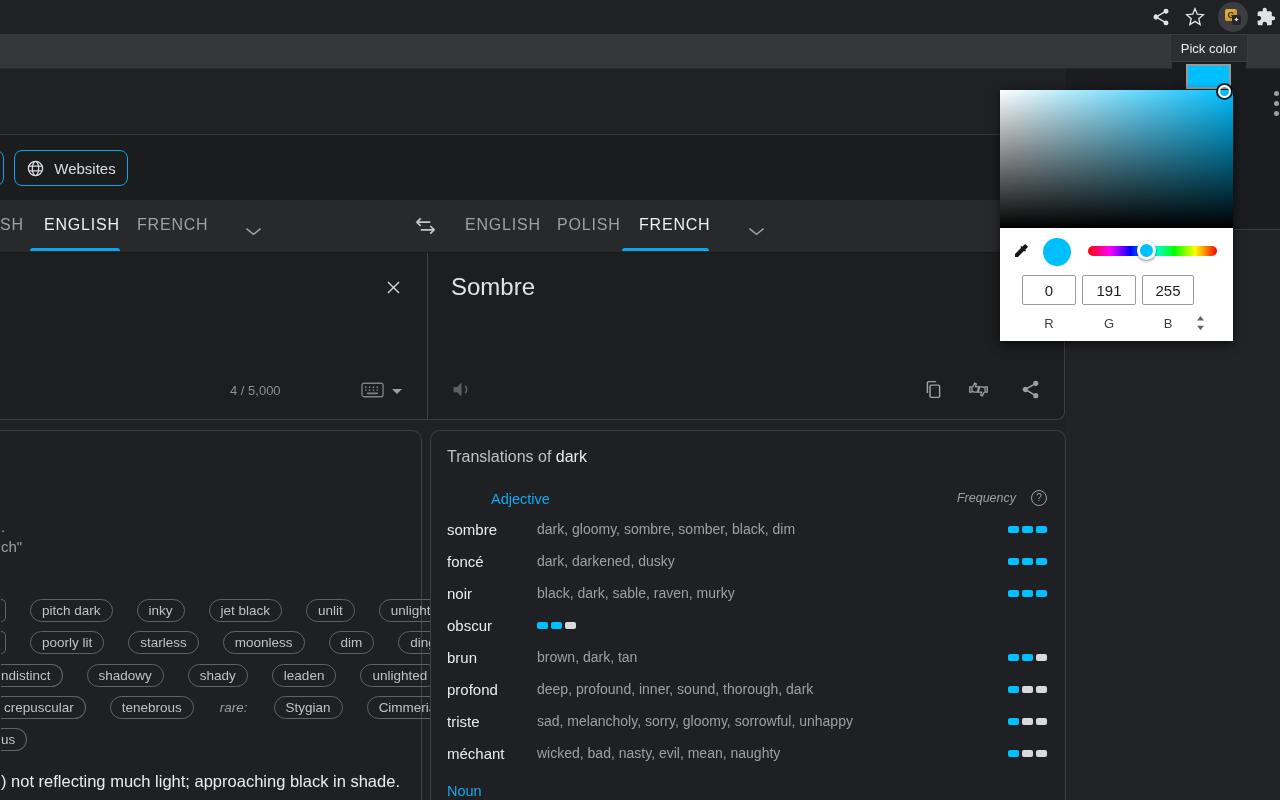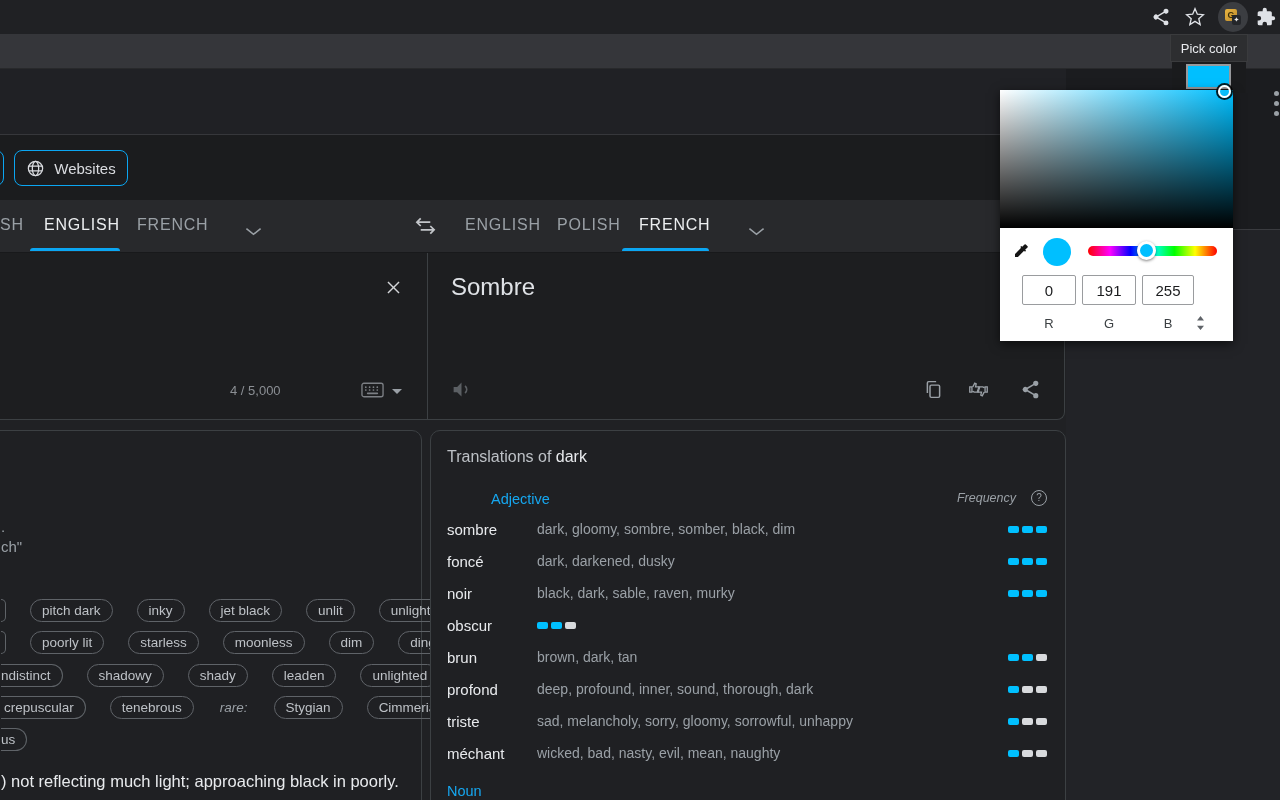--- a/index.html
+++ b/index.html
@@ -265,21 +265,21 @@
       <div class="chiprow" style="top:265px">
           <span class="chip cut pad">crepuscular</span>
           <span class="chip">tenebrous</span>
           <span class="rare">rare:</span>
           <span class="chip">Stygian</span>
           <span class="chip">Cimmerian</span>
         </div>
       <div class="chiprow" style="top:297px">
           <span class="chip cut">us</span>
         </div>
-      <span id="defline">) not reflecting much light; approaching black in poorly.</span>
+      <span id="defline">) not reflecting much light; approaching black in shade.</span>
     </div>
   </div>
 
   <div class="abs" id="transcard">
     <div id="ttitle">
       <span>Translations of</span>
       <b>dark</b>
     </div>
     <span id="pos1">Adjective</span>
     <span id="freqlbl">

